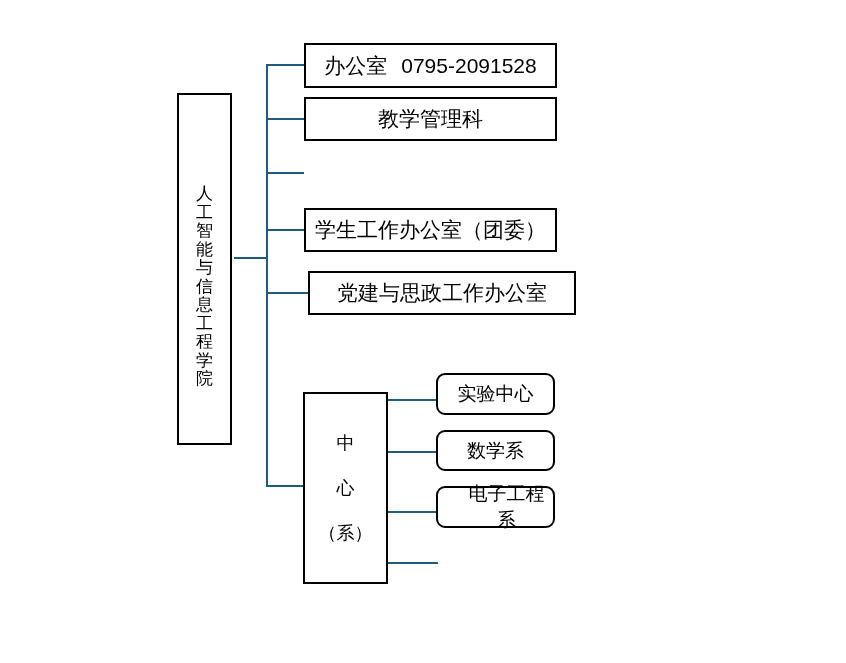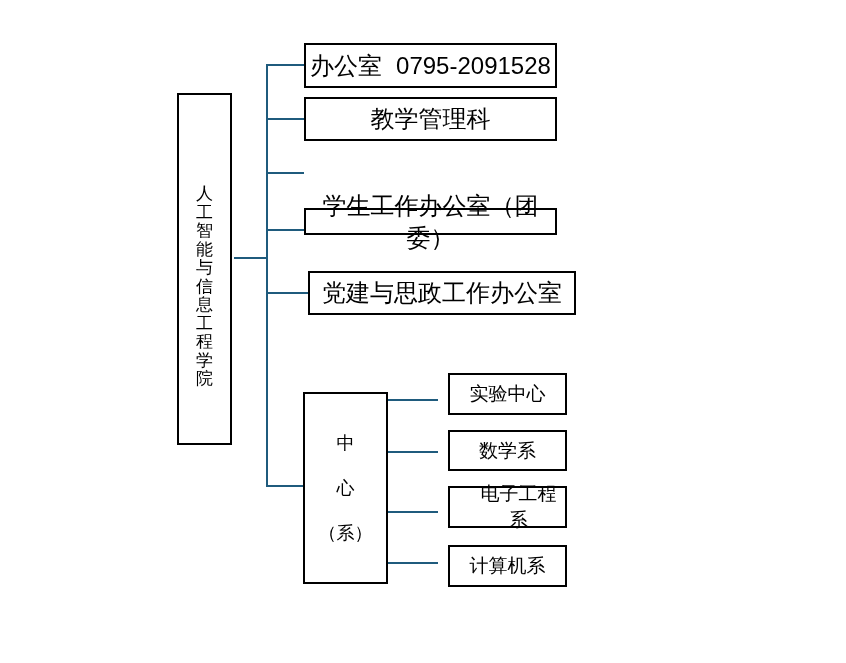--- a/index.html
+++ b/index.html
@@ -22,26 +22,27 @@
     background: #ffffff;
     border: 2px solid #000000;
     display: flex;
     align-items: center;
     justify-content: center;
     text-align: center;
   }
   .office-box {
     left: 304px;
     width: 253px;
-    font-size: 24px;
+    font-size: 21px;
   }
   .dept-box {
-    left: 448px;
+    left: 436px;
     width: 119px;
     font-size: 19px;
+    border-radius: 9px;
   }
   .root-box {
     left: 177px;
     top: 93px;
     width: 55px;
     height: 352px;
   }
   .root-label {
     width: 19px;
     font-size: 17px;
@@ -97,21 +98,21 @@
 
   <div class="node office-box" style="top:43px; height:45px;">
     <div class="office-label-group">
       <span>办公室</span>
       <span>0795-2091528</span>
     </div>
   </div>
   <div class="node office-box" style="top:97px; height:44px;">
     <span>教学管理科</span>
   </div>
-  <div class="node office-box" style="top:208px; height:27px;">
+  <div class="node office-box" style="top:208px; height:44px;">
     <span>学生工作办公室（团委）</span>
   </div>
   <div class="node office-box" style="top:271px; height:44px; left:308px; width:268px;">
     <span>党建与思政工作办公室</span>
   </div>
 
   <div class="node center-box">
     <div class="center-line">中</div>
     <div class="center-line">心</div>
     <div class="center-line">（系）</div>
@@ -119,17 +120,14 @@
 
   <div class="node dept-box" style="top:373px; height:42px;">
     <span>实验中心</span>
   </div>
   <div class="node dept-box" style="top:430px; height:41px;">
     <span>数学系</span>
   </div>
   <div class="node dept-box" style="top:486px; height:42px;padding-left:22px;">
     <span>电子工程系</span>
   </div>
-  <div class="node dept-box" style="top:545px; height:42px;">
-    <span>计算机系</span>
-  </div>
 
 </div>
 
 </body></html>

